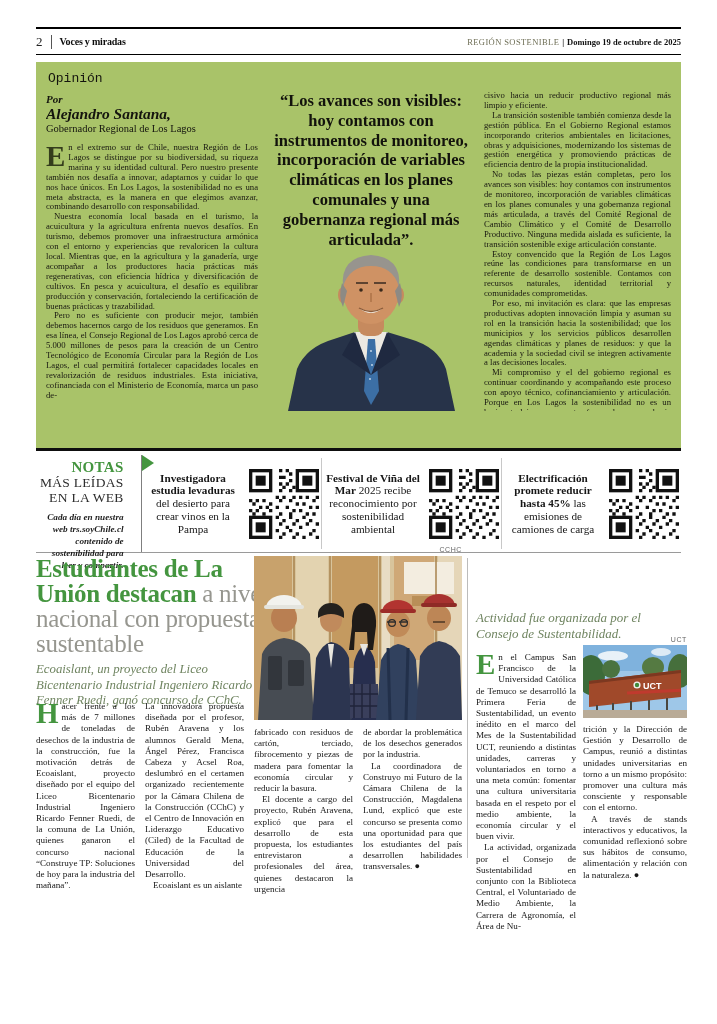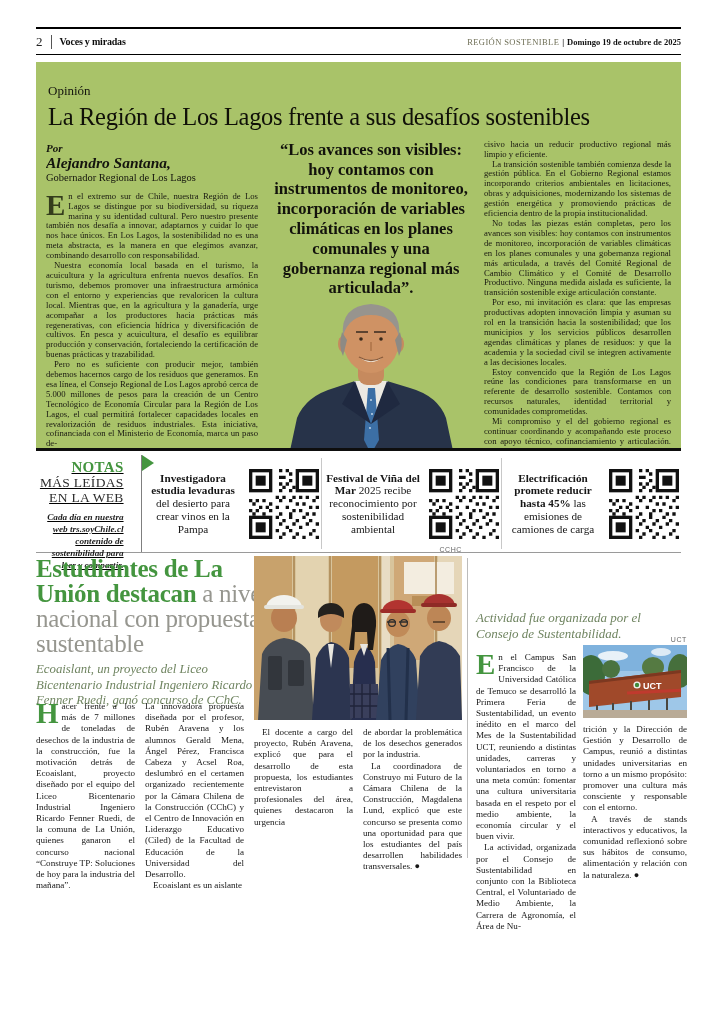--- a/index.html
+++ b/index.html
@@ -16,40 +16,40 @@
   .mh-rule { width:1px; height:14px; background:#555; }
   .mh-section { font-size:10px; font-weight:bold; letter-spacing:-0.2px; color:#0d0d0d; }
   .mh-right { font-size:8.5px; display:flex; align-items:baseline; gap:3px; }
   .mh-edition { color:#6e6e55; letter-spacing:0.4px; }
   .mh-pipe { font-weight:bold; color:#111; }
   .mh-date { font-weight:bold; color:#111; }
 
   
   .opinion { position:absolute; left:36px; top:62px; width:645px; height:389px;
     background:#a9c369; border-bottom:3px solid #0e0e0e; padding:7px 10px 0 10px; overflow:hidden; }
-  .op-kicker { font-size:13px; color:#14140e; margin:14px 0 5px 2px; }
+  .op-kicker { font-size:13px; color:#14140e; margin:2px 0 5px 2px;font-family:Liberation Mono, monospace; }
   .op-title { font-size:24.5px; font-weight:400; letter-spacing:-0.3px; color:#101008; margin:0 0 10px 2px; line-height:1.05; }
   .op-cols { display:flex; gap:16px; height:320px; overflow:hidden; }
   .op-col1 { width:212px; }
   .op-col2 { width:194px; position:relative; }
   .op-col3 { flex:1; }
   .byline { margin:2px 0 9px 0; }
   .by-label { font-size:11px; font-weight:bold; font-style:italic; color:#14140e; }
   .by-name { font-size:15.5px; font-weight:bold; font-style:italic; color:#14140e; }
   .by-role { font-size:10.5px; color:#14140e; }
   .op-body { font-size:8.7px; line-height:9.9px; text-align:justify; color:#191911; }
   .ind { text-indent:8px; }
   .op-drop { float:left; font-size:29px; line-height:24px; font-weight:bold; color:#343d1c; padding:1px 3px 0 0; }
   .op-quote { font-size:16.5px; font-weight:bold; line-height:1.2; text-align:center; color:#12120c; }
   .op-photo { position:absolute; bottom:0; left:-2px; width:198px; height:158px; }
 
   
   .notas { position:absolute; left:36px; top:455px; width:645px; height:98px;
     border-bottom:1px solid #9a9a9a; display:flex; align-items:stretch; }
-  .notas-label { width:106px; text-align:right; padding:4px 17px 0 0;text-decoration:underline; }
+  .notas-label { width:106px; text-align:right; padding:4px 17px 0 0; }
   .nl1 { font-size:15px; font-weight:bold; color:#44953f; letter-spacing:0.3px; }
   .nl2,.nl3 { font-size:13.5px; color:#2d2d2d; letter-spacing:0.3px; line-height:1.1; }
   .nl-caption { margin-top:6px; font-style:italic; font-weight:bold; font-size:9.2px; line-height:1.3; color:#1d1d1d; }
   .notas-divider { width:1.5px; background:#7f7f7f; position:relative; }
   .notas-arrow { position:absolute; left:1.5px; top:0; width:0; height:0;
     border-left:12px solid #44953f; border-top:8px solid transparent; border-bottom:8px solid transparent; }
   .notas-item { flex:1; display:flex; align-items:center; justify-content:center; gap:7px; padding:6px 2px; }
   .ni-text { width:98px; text-align:center; font-size:11.2px; line-height:1.14; color:#161616; }
   .qr { width:70px; height:70px; flex:none; }
   .notas-vr { width:1px; background:#c8c8c8; margin:3px 0; }
@@ -94,21 +94,20 @@
     </div>
     <div class="mh-right">
       <span class="mh-edition">REGIÓN SOSTENIBLE</span>
       <span class="mh-pipe">|</span>
       <span class="mh-date">Domingo 19 de octubre de 2025</span>
     </div>
   </header>
 
   <section class="opinion">
     <div class="op-kicker">Opinión</div>
-    <h1 class="op-title">La Región de Los Lagos frente a sus desafíos sostenibles</h1>
     <div class="op-cols">
       <div class="op-col1">
         <div class="byline">
           <div class="by-label">Por</div>
           <div class="by-name">Alejandro Santana,</div>
           <div class="by-role">Gobernador Regional de Los Lagos</div>
         </div>
         <p class="op-body"><span class="op-drop">E</span><span>n el extremo sur de Chile, nuestra Región de Los Lagos se distingue por su biodiversidad, su riqueza marina y su identidad cultural. Pero nuestro presente también nos desafía a innovar, adaptarnos y cuidar lo que nos hace únicos. En Los Lagos, la sostenibilidad no es una meta abstracta, es la manera en que elegimos avanzar, combinando desarrollo con responsabilidad.</span></p>
         <p class="op-body ind">Nuestra economía local basada en el turismo, la acuicultura y la agricultura enfrenta nuevos desafíos. En turismo, debemos promover una infraestructura armónica con el entorno y experiencias que revaloricen la cultura local. Mientras que, en la agricultura y la ganadería, urge acompañar a los productores hacia prácticas más regenerativas, con eficiencia hídrica y diversificación de cultivos. En pesca y acuicultura, el desafío es equilibrar producción y conservación, fortaleciendo la certificación de buenas prácticas y trazabilidad.</p>
         <p class="op-body ind">Pero no es suficiente con producir mejor, también debemos hacernos cargo de los residuos que generamos. En esa línea, el Consejo Regional de Los Lagos aprobó cerca de 5.000 millones de pesos para la creación de un Centro Tecnológico de Economía Circular para la Región de Los Lagos, el cual permitirá fortalecer capacidades locales en revalorización de residuos industriales. Esta iniciativa, cofinanciada con el Ministerio de Economía, marca un paso de-</p>
@@ -137,22 +136,22 @@
             <circle cx="109" cy="37" r="1.8" fill="#38281a"></circle>
           <path d="M99 40 L99 49" stroke="#b57a4e" stroke-width="2" fill="none"></path>
           <path d="M87 55 Q99 61 111 55 Q99 65 87 55 Z" fill="#f2ece2"></path>
           <path d="M87 55 Q99 62 111 55" stroke="#8a5a38" stroke-width="1.4" fill="none"></path>
         </svg>
       </div>
       <div class="op-col3">
         <p class="op-body">cisivo hacia un reducir productivo regional más limpio y eficiente.</p>
         <p class="op-body ind">La transición sostenible también comienza desde la gestión pública. En el Gobierno Regional estamos incorporando criterios ambientales en licitaciones, obras y adquisiciones, modernizando los sistemas de gestión energética y promoviendo prácticas de eficiencia dentro de la propia institucionalidad.</p>
         <p class="op-body ind">No todas las piezas están completas, pero los avances son visibles: hoy contamos con instrumentos de monitoreo, incorporación de variables climáticas en los planes comunales y una gobernanza regional más articulada, a través del Comité Regional de Cambio Climático y el Comité de Desarrollo Productivo. Ninguna medida aislada es suficiente, la transición sostenible exige articulación constante.</p>
+        <p class="op-body ind">Estoy convencido que la Región de Los Lagos reúne las condiciones para transformarse en un referente de desarrollo sostenible. Contamos con recursos naturales, identidad territorial y comunidades comprometidas.</p>
         <p class="op-body ind">Por eso, mi invitación es clara: que las empresas productivas adopten innovación limpia y asuman su rol en la transición hacia la sostenibilidad; que los municipios y los servicios públicos desarrollen agendas climáticas y planes de residuos: y que la academia y la sociedad civil se integren activamente a las decisiones locales.</p>
-        <p class="op-body ind">Estoy convencido que la Región de Los Lagos reúne las condiciones para transformarse en un referente de desarrollo sostenible. Contamos con recursos naturales, identidad territorial y comunidades comprometidas.</p>
         <p class="op-body ind">Mi compromiso y el del gobierno regional es continuar coordinando y acompañando este proceso con apoyo técnico, cofinanciamiento y articulación. Porque en Los Lagos la sostenibilidad no es un horizonte lejano, es nuestra forma de avanzar hacia una mejor región. ●</p>
       </div>
     </div>
   </section>
 
   <section class="notas">
     <div class="notas-label">
       <div class="nl1">NOTAS</div>
       <div class="nl2">MÁS LEÍDAS</div>
       <div class="nl3">EN LA WEB</div>
@@ -232,20 +231,21 @@
     <path d="M169 50 a16 12 0 0 1 32 0 Z" fill="#a83230"></path>
     <rect x="167" y="47" width="36" height="4" rx="2" fill="#8f2a26"></rect>
     <path d="M179 66 h12" stroke="#3a2a1c" stroke-width="1.3"></path>
   </svg>
   <p class="news-col st-c1"><span class="green-drop">H</span><span>acer frente a los más de 7 millones de toneladas de desechos de la industria de la construcción, fue la motivación detrás de Ecoaislant, proyecto diseñado por el equipo del Liceo Bicentenario Industrial Ingeniero Ricardo Fenner Ruedi, de la comuna de La Unión, quienes ganaron el concurso nacional “Construye TP: Soluciones de hoy para la industria del mañana”.</span></p>
   <div class="news-col st-c2">
     <p>La innovadora propuesta diseñada por el profesor, Rubén Aravena y los alumnos Gerald Mena, Ángel Pérez, Francisca Cabeza y Acsel Roa, deslumbró en el certamen organizado recientemente por la Cámara Chilena de la Construcción (CChC) y el Centro de Innovación en Liderazgo Educativo (Ciled) de la Facultad de Educación de la Universidad del Desarrollo.</p>
     <p class="ind">Ecoaislant es un aislante</p>
   </div>
   <div class="news-col st-c3">
+    <p>fabricado con residuos de cartón, terciado, fibrocemento y piezas de madera para fomentar la economía circular y reducir la basura.</p>
     <p class="ind">El docente a cargo del proyecto, Rubén Aravena, explicó que para el desarrollo de esta propuesta, los estudiantes entrevistaron a profesionales del área, quienes destacaron la urgencia</p>
   </div>
   <div class="news-col st-c4">
     <p>de abordar la problemática de los desechos generados por la industria.</p>
     <p class="ind">La coordinadora de Construyo mi Futuro de la Cámara Chilena de la Construcción, Magdalena Lund, explicó que este concurso se presenta como una oportunidad para que los estudiantes del país desarrollen habilidades transversales. ●</p>
   </div>
 
   <div class="bottom-vr"></div>
 
   <div class="uct-sub">Actividad fue organizada por el Consejo de Sustentabilidad.</div>

